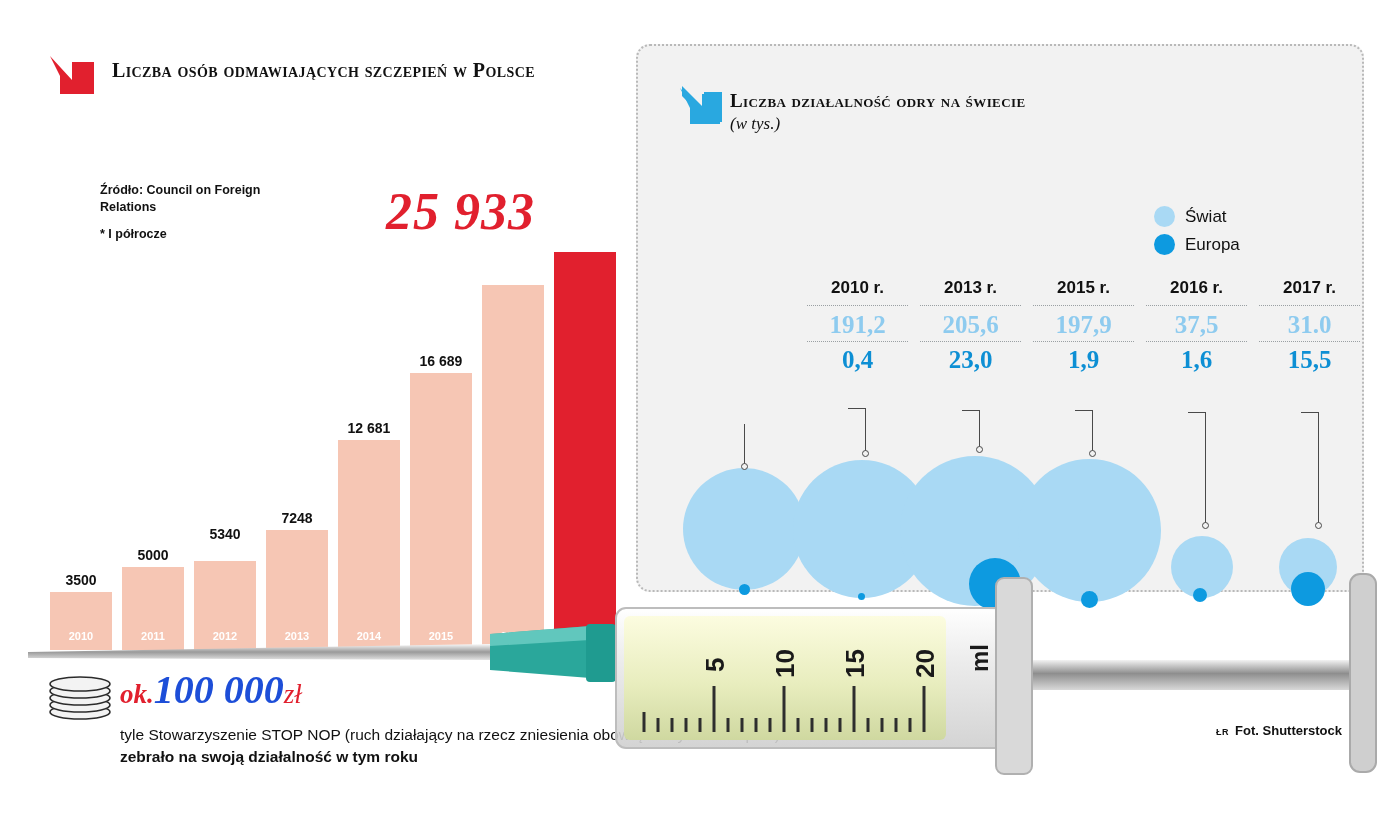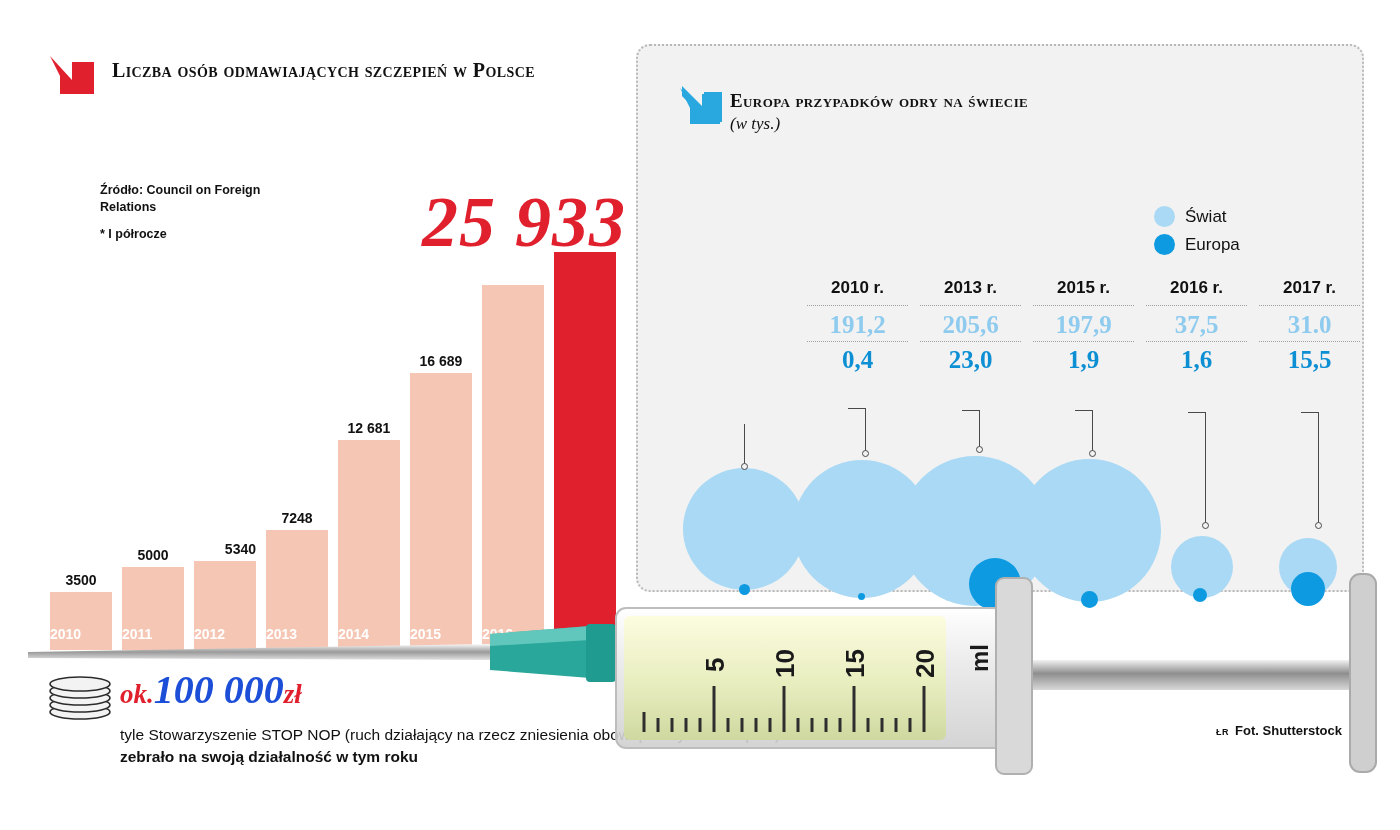--- a/index.html
+++ b/index.html
@@ -25,57 +25,57 @@
     font-variant:small-caps;
   }
   #source-box{position:absolute;left:100px;top:182px;width:220px;}
   #source-box .src{font-size:12.5px;font-weight:bold;line-height:1.35;color:#111;}
   #source-box .note{font-size:12.5px;font-weight:bold;line-height:1.35;color:#111;margin-top:10px;}
   
   #big-number{
     position:absolute;left:386px;top:186px;width:240px;
     font-family:"Liberation Serif", serif;
     font-style:italic;font-weight:bold;
-    font-size:72px;line-height:1;color:#e1202e;
-    letter-spacing:1px;white-space:nowrap;text-align:right;
+    font-size:52px;line-height:1;color:#e1202e;
+    letter-spacing:1px;white-space:nowrap;
   }
   
   #bars{
     position:absolute;left:40px;top:250px;width:580px;height:400px;
   }
   .bar-col{
     position:absolute;bottom:0;width:62px;
   }
   .bar-col .bar{
     position:absolute;bottom:0;left:0;width:62px;background:#f6c6b4;
   }
   .bar-col.highlight .bar{background:#e1202e;}
   .bar-col .value{
     position:absolute;left:0;width:62px;text-align:center;
     font-size:14px;font-weight:bold;color:#111;
   }
   .bar-col .yr{
-    position:absolute;bottom:8px;left:0;width:62px;text-align:left;
-    font-size:14px;font-weight:bold;color:#ffffff;
+    position:absolute;bottom:8px;left:0;width:62px;text-align:center;
+    font-size:11px;font-weight:bold;color:#ffffff;
   }
   .bar-col.highlight .yr{color:#ffffff;}
   
   #money{
     position:absolute;left:120px;top:666px;width:520px;white-space:nowrap;
   }
   #money .ok{
     font-family:"Liberation Serif", serif;font-style:italic;font-weight:bold;
     font-size:27px;color:#e1202e;vertical-align:baseline;
   }
   #money .amount{
     font-family:"Liberation Serif", serif;font-style:italic;font-weight:bold;
     font-size:40px;color:#1d4ed8;letter-spacing:0px;margin-top:17px;
   }
   #money .zl{
-    font-family:"Liberation Serif", serif;font-style:italic;font-weight:bold;
+    font-family:"Liberation Serif", serif;font-style:italic;font-weight:normal;
     font-size:27px;color:#e1202e;
   }
   #money-sub1{
     position:absolute;left:120px;top:726px;width:860px;
     font-size:15.5px;color:#111;
   }
   #money-sub2{
     position:absolute;left:120px;top:748px;width:860px;
     font-size:15.5px;font-weight:bold;color:#111;
   }
@@ -129,21 +129,21 @@
 </head>
 <body>
 
 <div id="right-panel">
 
   <svg class="arrow-blue" style="left:40px;top:36px;" viewBox="0 0 50 44">
     <path d="M4 4 L26 26 L26 10 L44 10 L44 40 L14 40 L14 24 L4 14 Z" fill="#29a8e0"></path>
     <path d="M2 6 L24 30 L24 12 L42 12 L42 42 L12 42 L12 26 Z" fill="#29a8e0"></path>
   </svg>
 
-  <div id="right-title">Europa przypadków odry na świecie</div>
+  <div id="right-title">Liczba działalność odry na świecie</div>
   <div id="right-subtitle">(w tys.)</div>
 
   <div id="legend">
     <div class="legend-row">
       <span class="legend-dot" style="width:21px;height:21px;background:#a9d9f4;"></span>
       <span class="legend-label">Świat</span>
     </div>
     <div class="legend-row">
       <span class="legend-dot" style="width:21px;height:21px;background:#0d9ae0;"></span>
       <span class="legend-label">Europa</span>
@@ -256,21 +256,21 @@
       <div class="yr">2010</div>
     </div>
 
     <div class="bar-col" style="left:82px;">
       <div class="value" style="bottom:87px;">5000</div>
       <div class="bar" style="height:83px;"></div>
       <div class="yr">2011</div>
     </div>
 
     <div class="bar-col" style="left:154px;">
-      <div class="value" style="bottom:93px;text-align:right;">5340</div>
+      <div class="value" style="bottom:108px;">5340</div>
       <div class="bar" style="height:89px;"></div>
       <div class="yr">2012</div>
     </div>
 
     <div class="bar-col" style="left:226px;">
       <div class="value" style="bottom:124px;">7248</div>
       <div class="bar" style="height:120px;"></div>
       <div class="yr">2013</div>
     </div>
 

